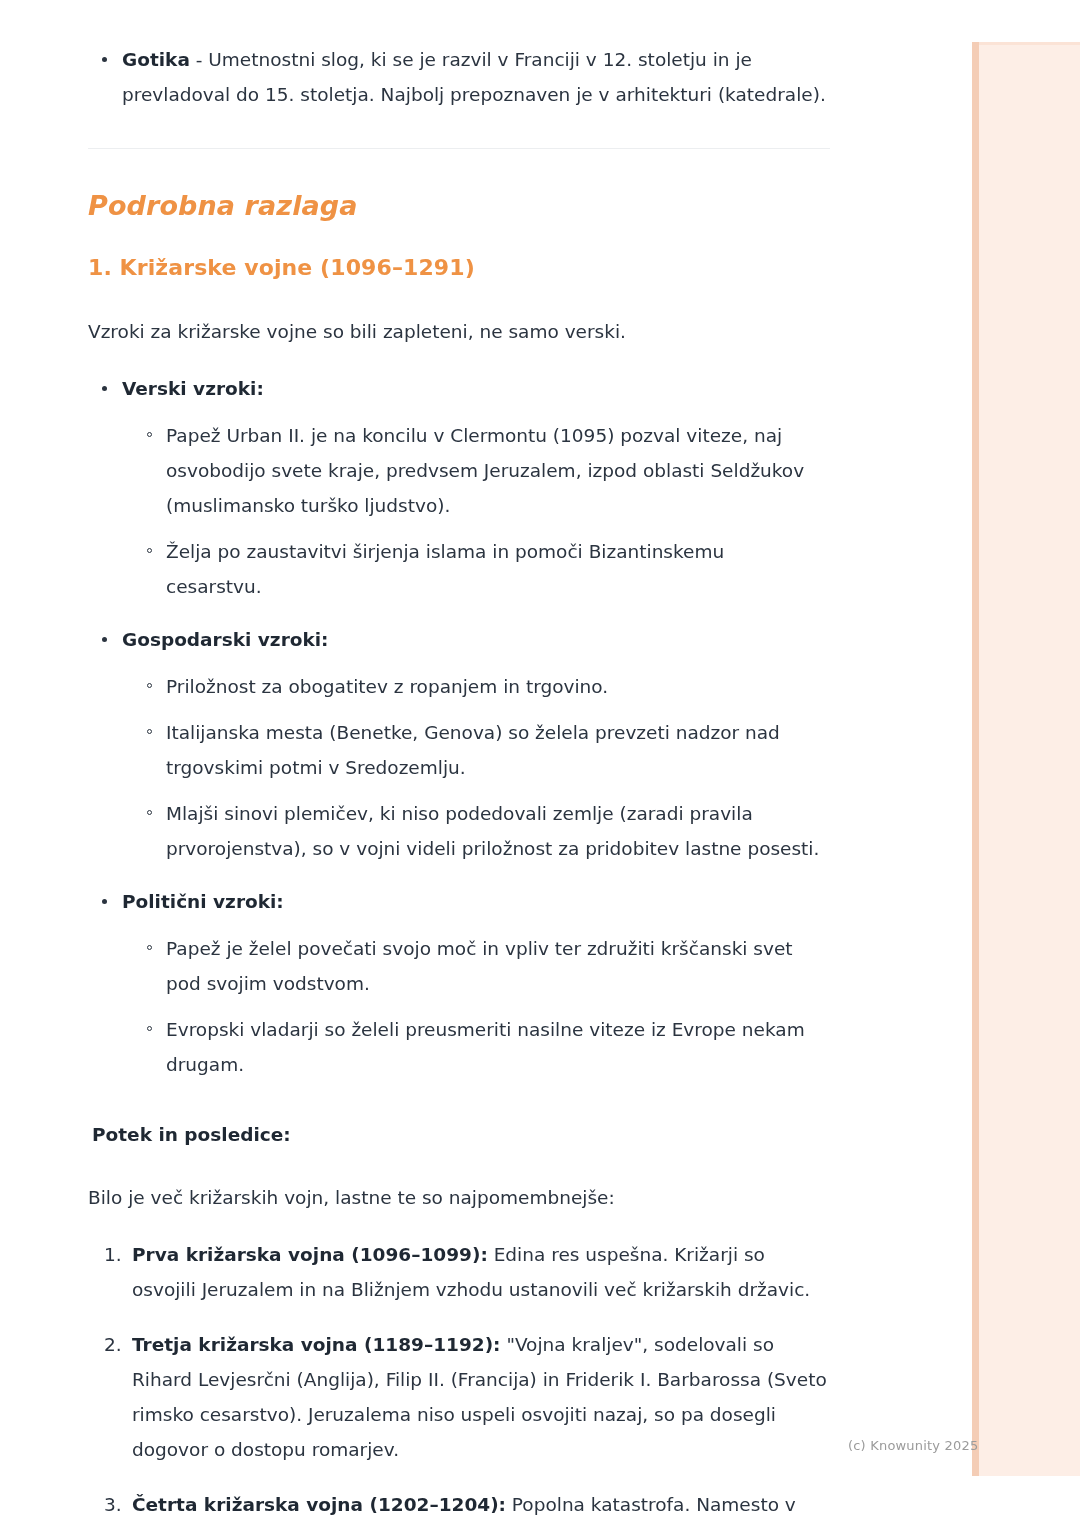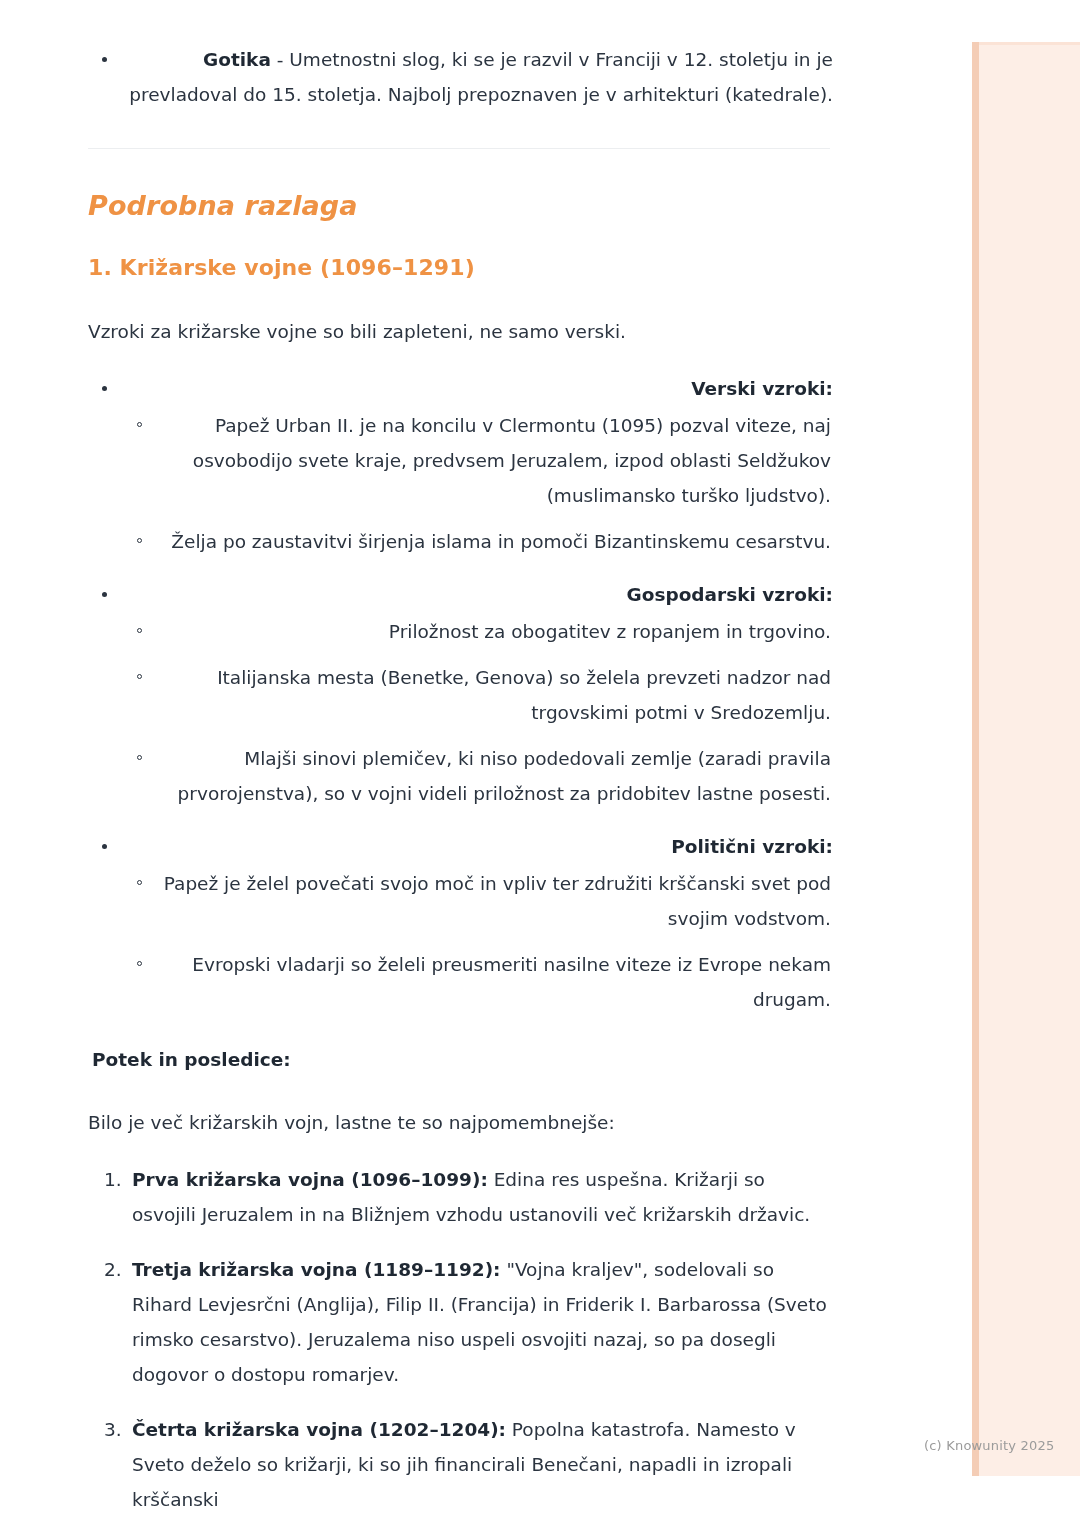--- a/index.html
+++ b/index.html
@@ -55,21 +55,21 @@
     left: 7px;
     top: 0;
     right: 0;
     height: 3px;
     background: #fbe3d6;
   }
 
   
   .watermark {
     position: absolute;
-    left: 924px;
+    left: 848px;
     top: 1438px;
     font-size: 13px;
     color: #9b9b9b;
     letter-spacing: .2px;
     white-space: nowrap;
     font-family: "DejaVu Sans", "Liberation Sans", sans-serif;
   }
 
   
   p, li {
@@ -116,21 +116,20 @@
     border-top: 1px solid #eceef0;
     margin: 36px 0 40px 0;
     width: 742px;
   }
 
   
   ul.l1 {
     margin: 0 0 0 0;
     padding: 0 0 0 34px;
     list-style: none;
-    text-align: right;
   }
   ul.l1 > li {
     position: relative;
     margin: 0 0 18px 0;
   }
   ul.l1 > li::before {
     content: "";
     position: absolute;
     left: -20px;
     top: 15px;
@@ -140,21 +139,21 @@
     background: #2b3440;
   }
   ul.l1 > li.tight { margin-bottom: 0; }
 
   .li-title {
     font-weight: bold;
     color: #1f2833;
   }
 
   ul.l2 {
-    margin: 2px;
+    margin: 12px;
     padding: 0 0 0 32px;
     list-style: none;
   }
   ul.l2 > li {
     position: relative;
     margin: 0 0 11px 0;
   }
   ul.l2 > li:last-child { margin-bottom: 0; }
   ul.l2 > li::before {
     content: "";

